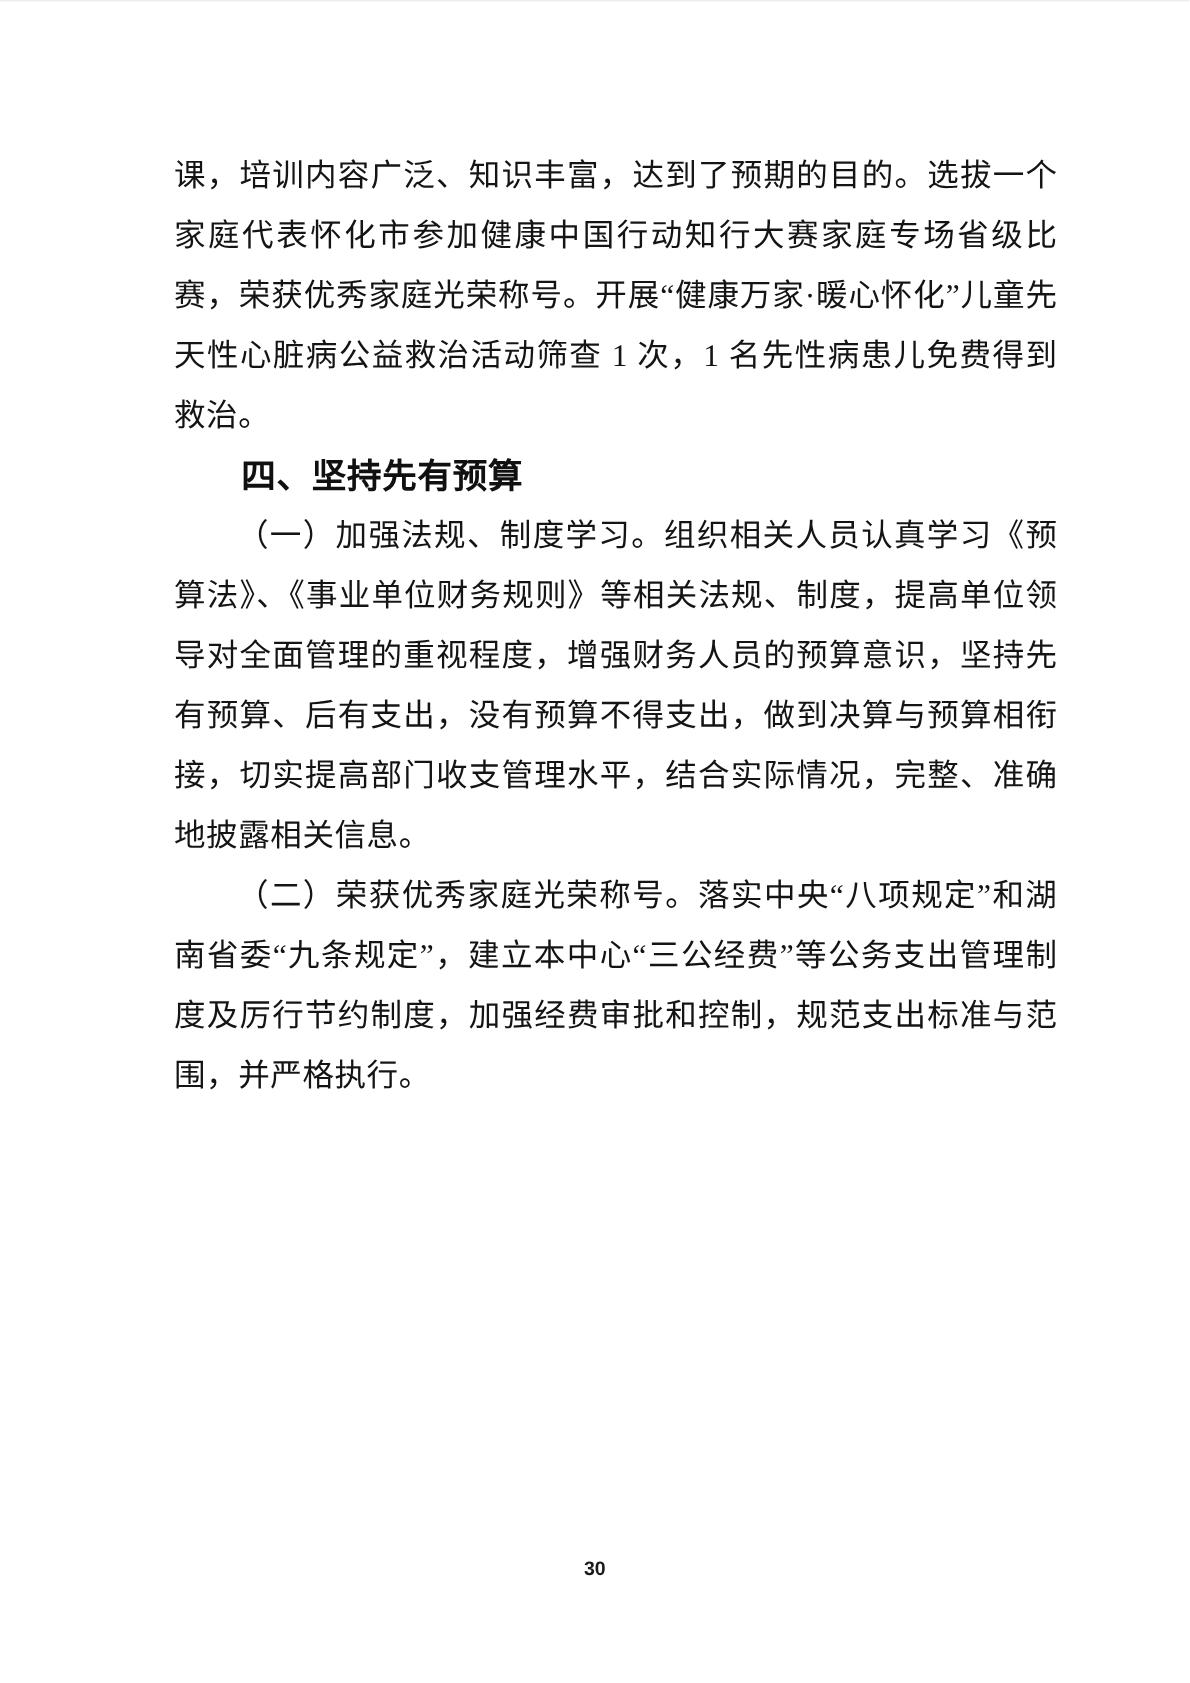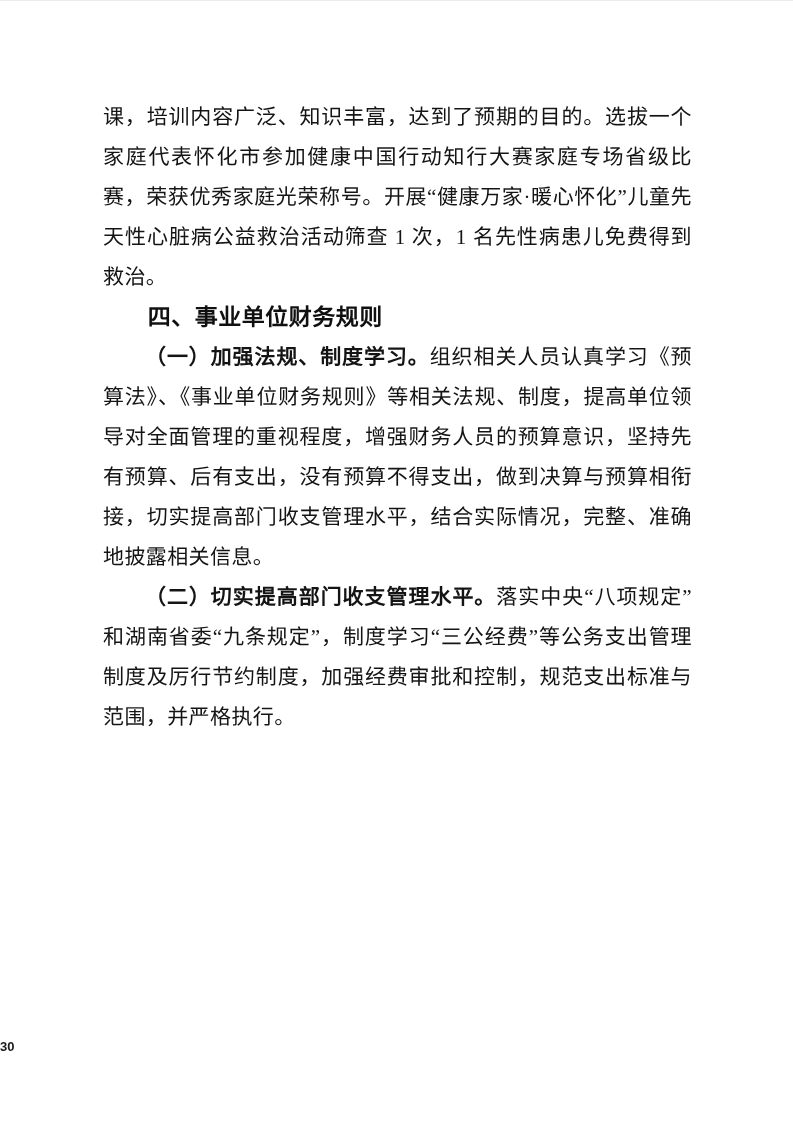--- a/index.html
+++ b/index.html
@@ -11,21 +11,21 @@
     color: #141414;
   }
   .page {
     position: absolute;
     inset: 0;
     background: #ffffff;
     border-top: 1px solid #ededed;
   }
   .text-block {
     position: absolute;
-    left: 103px;
+    left: 116px;
     top: 96px;
     width: 589px;
     font-size: 21px;
     line-height: 40px;
     letter-spacing: 0.4px;
     text-align: justify;
     text-justify: inter-character;
   }
   .para { margin: 0; }
   .para.indented { text-indent: 2em; }
@@ -33,48 +33,48 @@
     font-family: "Liberation Sans", "DejaVu Sans", sans-serif;
     font-weight: 700;
     font-size: 23px;
     line-height: 40px;
     letter-spacing: 0.5px;
     text-indent: 1.95em;
     text-align: left;
     margin: 0;
     color: #101010;
   }
-  .lead { font-weight: 700; }
+  .lead { font-weight: 400; }
   .page-footer {
     position: absolute;
     left: 0;
     right: 0;
     top: 1036px;
-    text-align: left;
+    text-align: center;
   }
   .page-number {
     font-family: "Liberation Sans", "DejaVu Sans", sans-serif;
     font-size: 13px;
     font-weight: 600;
     color: #1a1a1a;
   }
 </style>
 </head>
 <body>
 
 <div class="page">
   <main class="text-block">
 
     <p class="para continuation">课，培训内容广泛、知识丰富，达到了预期的目的。选拔一个家庭代表怀化市参加健康中国行动知行大赛家庭专场省级比赛，荣获优秀家庭光荣称号。开展“健康万家·暖心怀化”儿童先天性心脏病公益救治活动筛查 1 次，1 名先性病患儿免费得到救治。</p>
 
-    <h2 class="section-heading">四、事业单位财务规则</h2>
+    <h2 class="section-heading">四、坚持先有预算</h2>
 
     <p class="para indented"><strong class="lead">（一）加强法规、制度学习。</strong><span class="run">组织相关人员认真学习《预算法》、《事业单位财务规则》等相关法规、制度，提高单位领导对全面管理的重视程度，增强财务人员的预算意识，坚持先有预算、后有支出，没有预算不得支出，做到决算与预算相衔接，切实提高部门收支管理水平，结合实际情况，完整、准确地披露相关信息。</span></p>
 
-    <p class="para indented"><strong class="lead">（二）切实提高部门收支管理水平。</strong><span class="run">落实中央“八项规定”和湖南省委“九条规定”，制度学习“三公经费”等公务支出管理制度及厉行节约制度，加强经费审批和控制，规范支出标准与范围，并严格执行。</span></p>
+    <p class="para indented"><strong class="lead">（二）荣获优秀家庭光荣称号。</strong><span class="run">落实中央“八项规定”和湖南省委“九条规定”，建立本中心“三公经费”等公务支出管理制度及厉行节约制度，加强经费审批和控制，规范支出标准与范围，并严格执行。</span></p>
 
 
 
   </main>
 
   <footer class="page-footer">
     <span class="page-number">30</span>
   </footer>
 </div>
 

